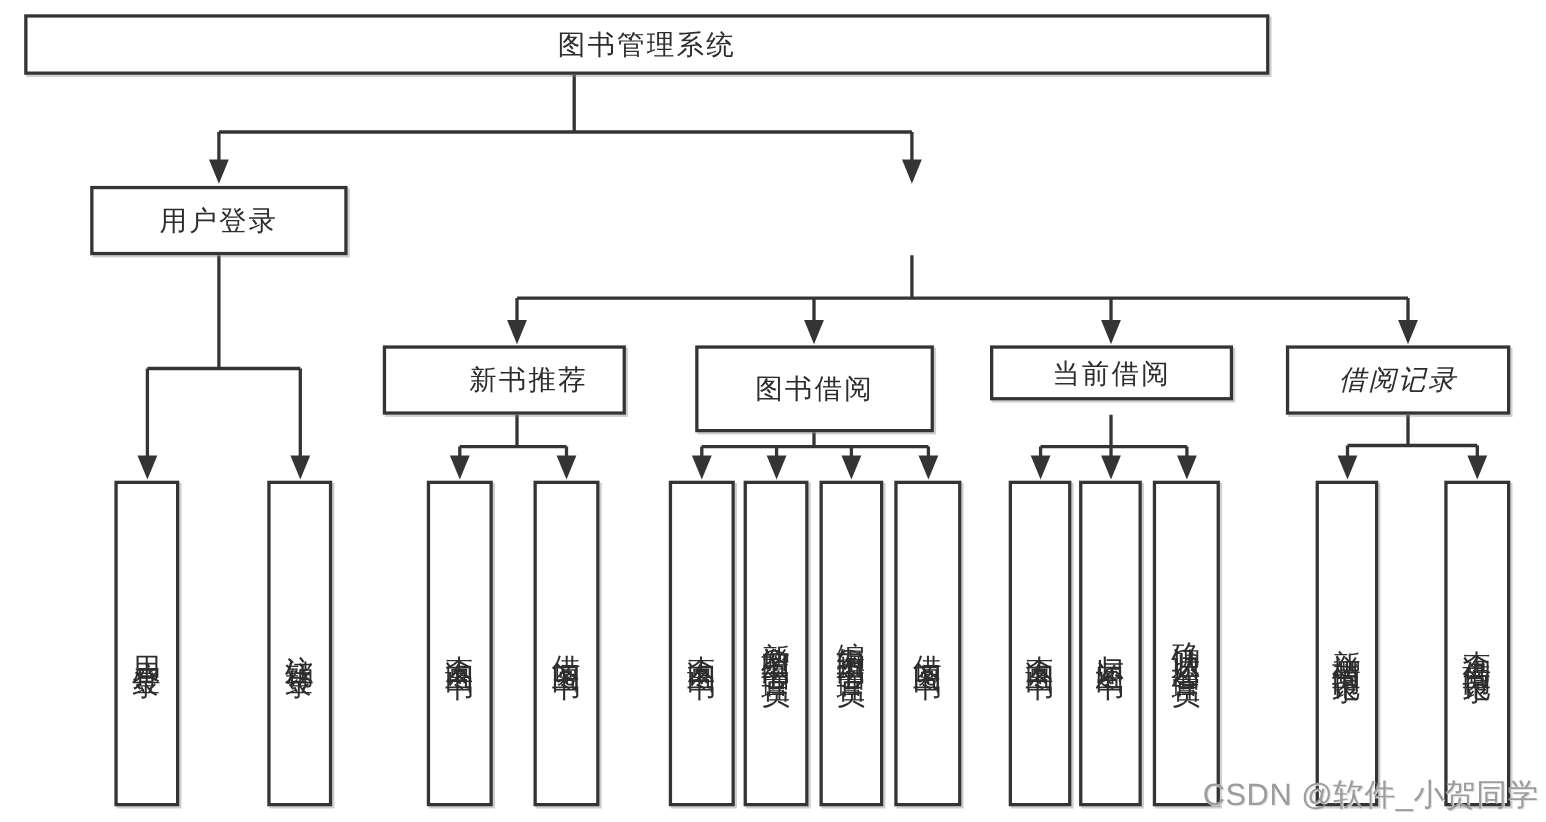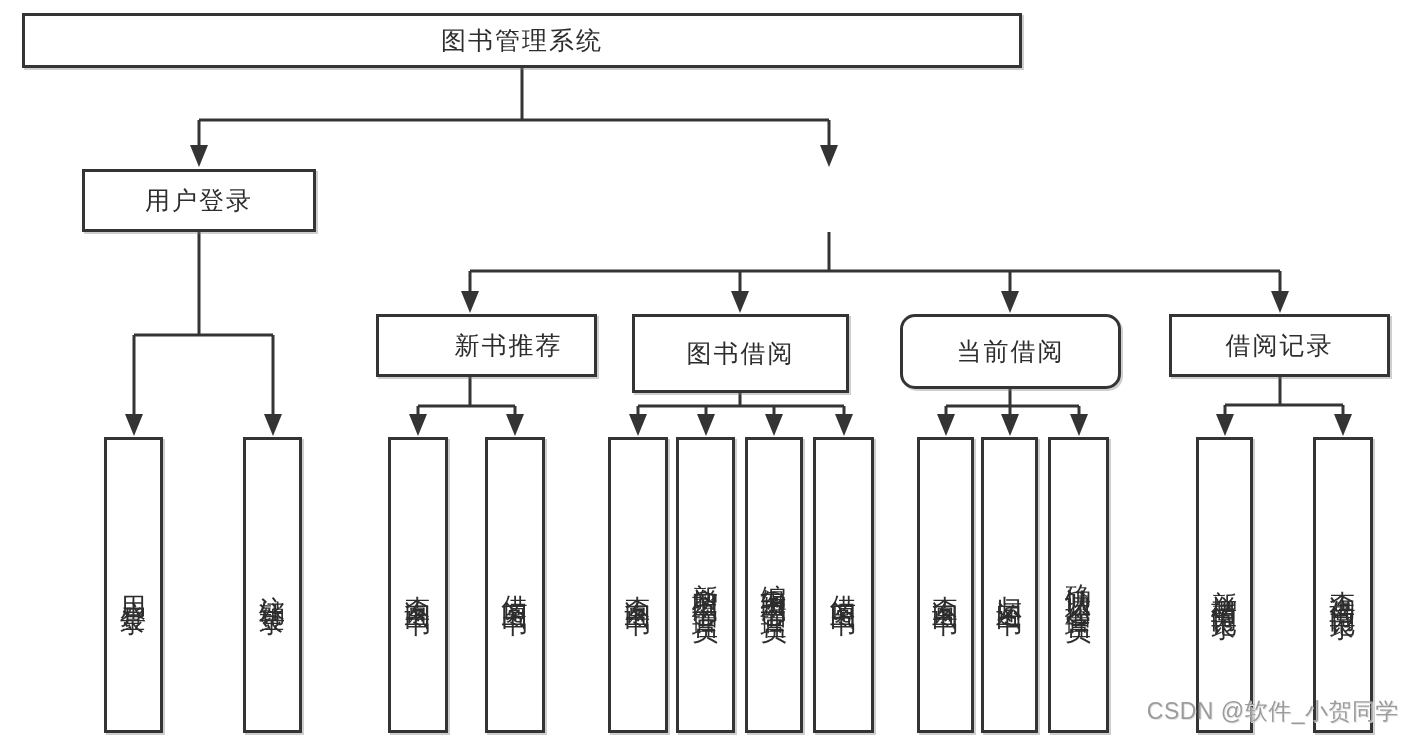--- a/index.html
+++ b/index.html
@@ -32,23 +32,23 @@
     writing-mode: vertical-rl;
     text-orientation: mixed;
     font-size: 26px;
     letter-spacing: 5px;
     white-space: normal;
     line-height: 1;
   }
   .watermark {
     position: absolute;
     right: 6px;
-    bottom: 20px;
+    bottom: 5px;
     z-index: 5;
-    font-size: 23px;
+    font-size: 28px;
     letter-spacing: 0.5px;
     color: var(--watermark, #9c9c9c);
     text-shadow: 1px 1px 0 rgba(225,225,225,0.9);
   }
 </style>
 </head>
 <body>
 
 <div class="canvas">
 
@@ -88,28 +88,28 @@
       <polygon points="1001,414 1019,414 1010,436"></polygon>
       <polygon points="1070,414 1088,414 1079,436"></polygon>
     </g>
     <g>
       <path d="M1280 377 V405 M1225 405 H1343 M1225 405 V416 M1343 405 V416"></path>
       <polygon points="1216,414 1234,414 1225,436"></polygon>
       <polygon points="1334,414 1352,414 1343,436"></polygon>
     </g>
   </svg>
 
-  <div class="box" style="left:22px; top:13px; width:1000px; height:55px;">图书管理系统</div>
+  <div class="box" style="left:22px; top:13px; width:1132px; height:55px;">图书管理系统</div>
 
   <div class="box" style="left:82px; top:169px; width:234px; height:63px;">用户登录</div>
 
-  <div class="box" style="left:376px; top:314px; width:221px; height:63px;padding-left:44px;">新书推荐</div>
+  <div class="box" style="left:348px; top:314px; width:221px; height:63px;padding-left:44px;">新书推荐</div>
   <div class="box" style="left:632px; top:314px; width:217px; height:79px;">图书借阅</div>
-  <div class="box" style="left:900px; top:314px; width:221px; height:75px;border-radius:15px;">当前借阅</div>
-  <div class="box" style="left:1169px; top:314px; width:221px; height:63px;">借阅记录</div>
+  <div class="box" style="left:900px; top:314px; width:221px; height:50px;">当前借阅</div>
+  <div class="box" style="left:1169px; top:314px; width:204px; height:63px;font-style:italic;">借阅记录</div>
 
   <div class="box leaf" style="left:104px; top:437px; width:59px; height:296px;">用户登录</div>
   <div class="box leaf" style="left:243px; top:437px; width:59px; height:296px;">注销登录</div>
 
   <div class="box leaf" style="left:388px; top:437px; width:60px; height:296px;">查询图书</div>
   <div class="box leaf" style="left:485px; top:437px; width:60px; height:296px;">借阅图书</div>
 
   <div class="box leaf" style="left:608px; top:437px; width:60px; height:296px;">查询图书</div>
   <div class="box leaf" style="left:676px; top:437px; width:59px; height:296px;">新增图书（管理员）</div>
   <div class="box leaf" style="left:745px; top:437px; width:58px; height:296px;">编辑图书（管理员）</div>

